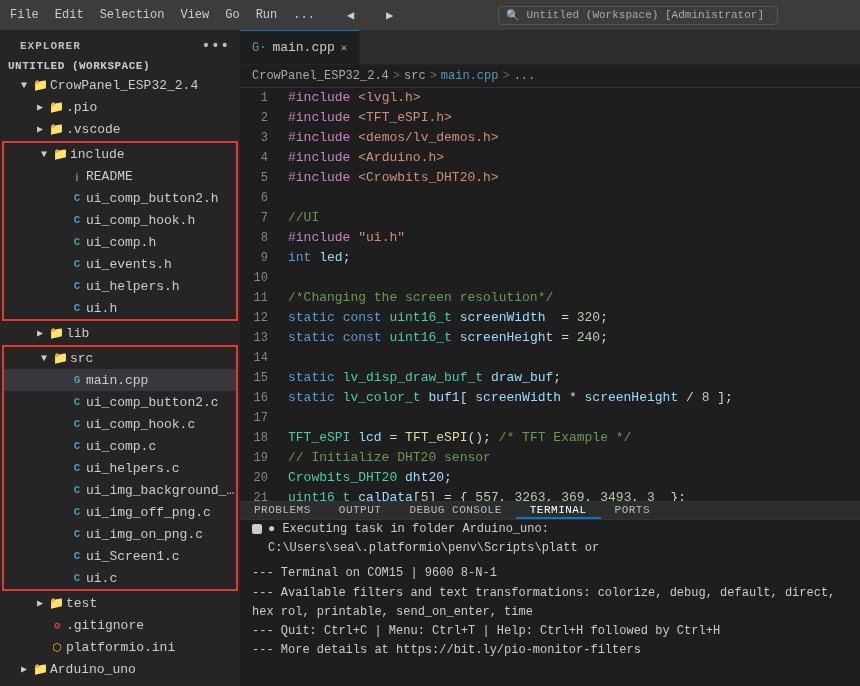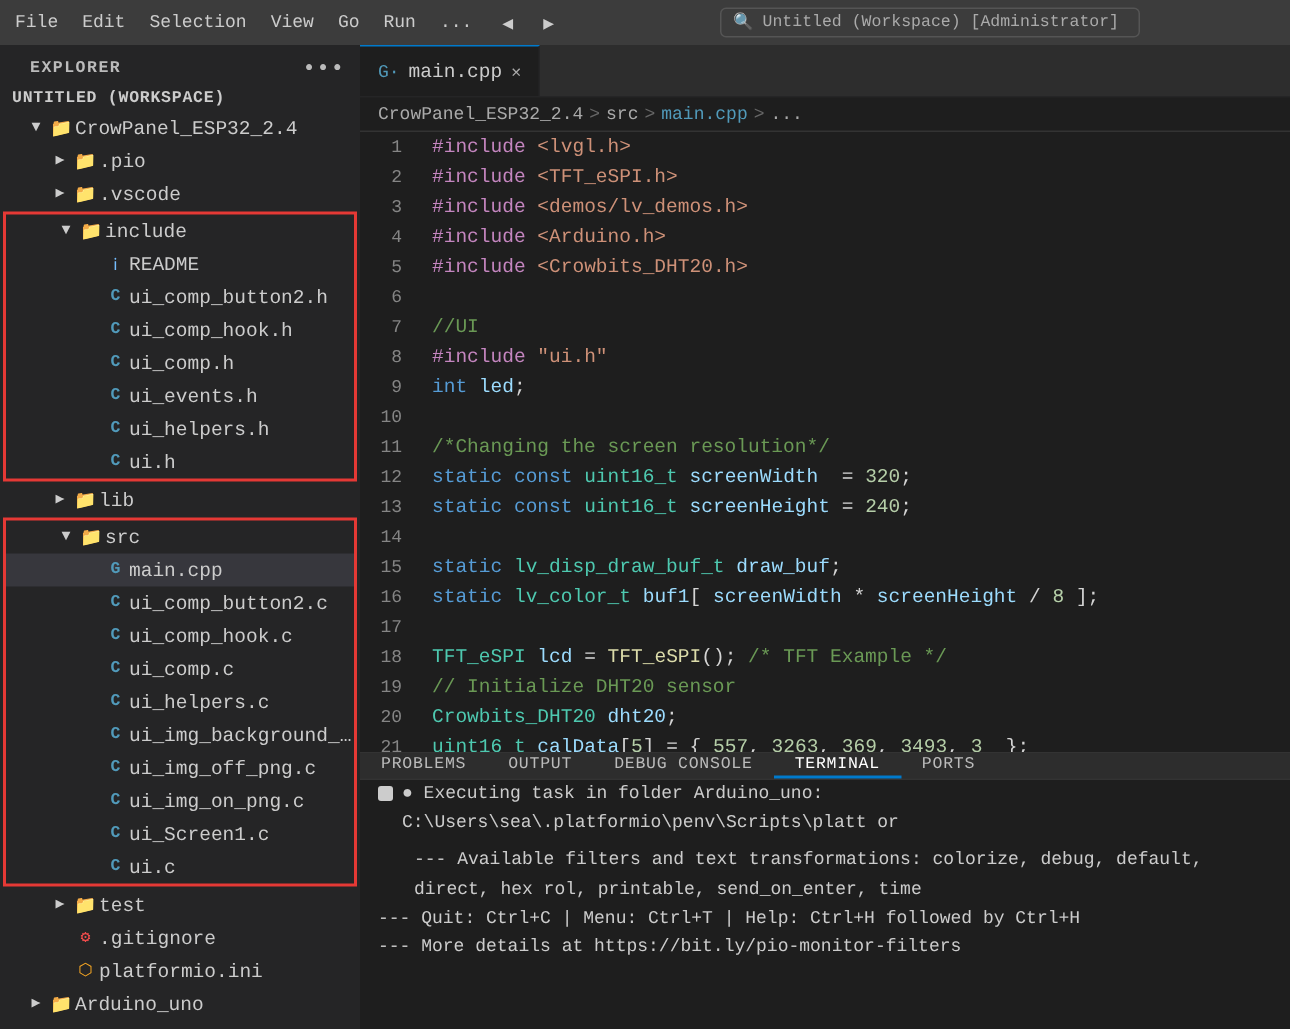--- a/index.html
+++ b/index.html
@@ -15,21 +15,21 @@
       flex-direction: column;
     }
 
     
     .titlebar {
       background: #3c3c3c;
       height: 30px;
       display: flex;
       align-items: center;
       padding: 0 10px;
-      gap: 20px;
+      gap: 32px;
       flex-shrink: 0;
       font-size: 12px;
       color: #cccccc;
     }
     .titlebar-menu {
       display: flex;
       gap: 16px;
       align-items: center;
     }
     .titlebar-menu span {
@@ -639,19 +639,20 @@
         <div class="panel-tab">DEBUG CONSOLE</div>
         <div class="panel-tab active">TERMINAL</div>
         <div class="panel-tab">PORTS</div>
       </div>
       <div class="panel-content">
         <div class="terminal-row">
           <div class="terminal-dot"></div>
           <div class="terminal-text">● Executing task in folder Arduino_uno: C:\Users\sea\.platformio\penv\Scripts\platt or</div>
         </div>
         <div style="height:6px;"></div>
-        <div style="color:#cccccc;margin-left:24px;">--- Available filters and text transformations: colorize, debug, default, direct, hex rol, printable, send_on_enter, time</div>
+        <div style="color:#cccccc;">--- Terminal on COM15 | 9600 8-N-1</div>
+        <div style="color:#cccccc;">--- Available filters and text transformations: colorize, debug, default, direct, hex rol, printable, send_on_enter, time</div>
         <div style="color:#cccccc;">--- Quit: Ctrl+C | Menu: Ctrl+T | Help: Ctrl+H followed by Ctrl+H</div>
         <div style="color:#cccccc;">--- More details at https://bit.ly/pio-monitor-filters</div>
       </div>
     </div>
   </div>
 </div>
 
 </body></html>

